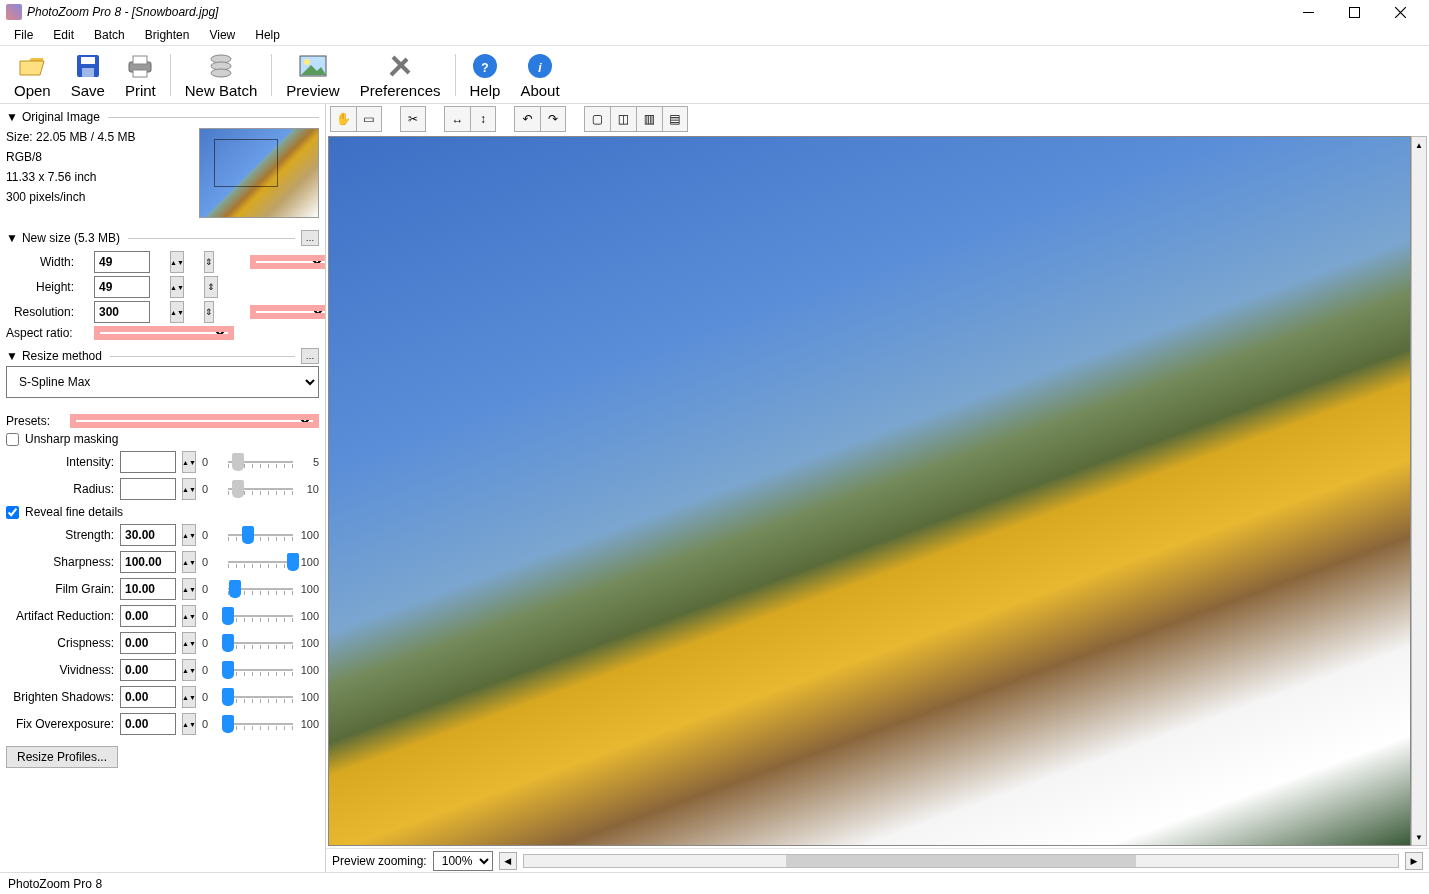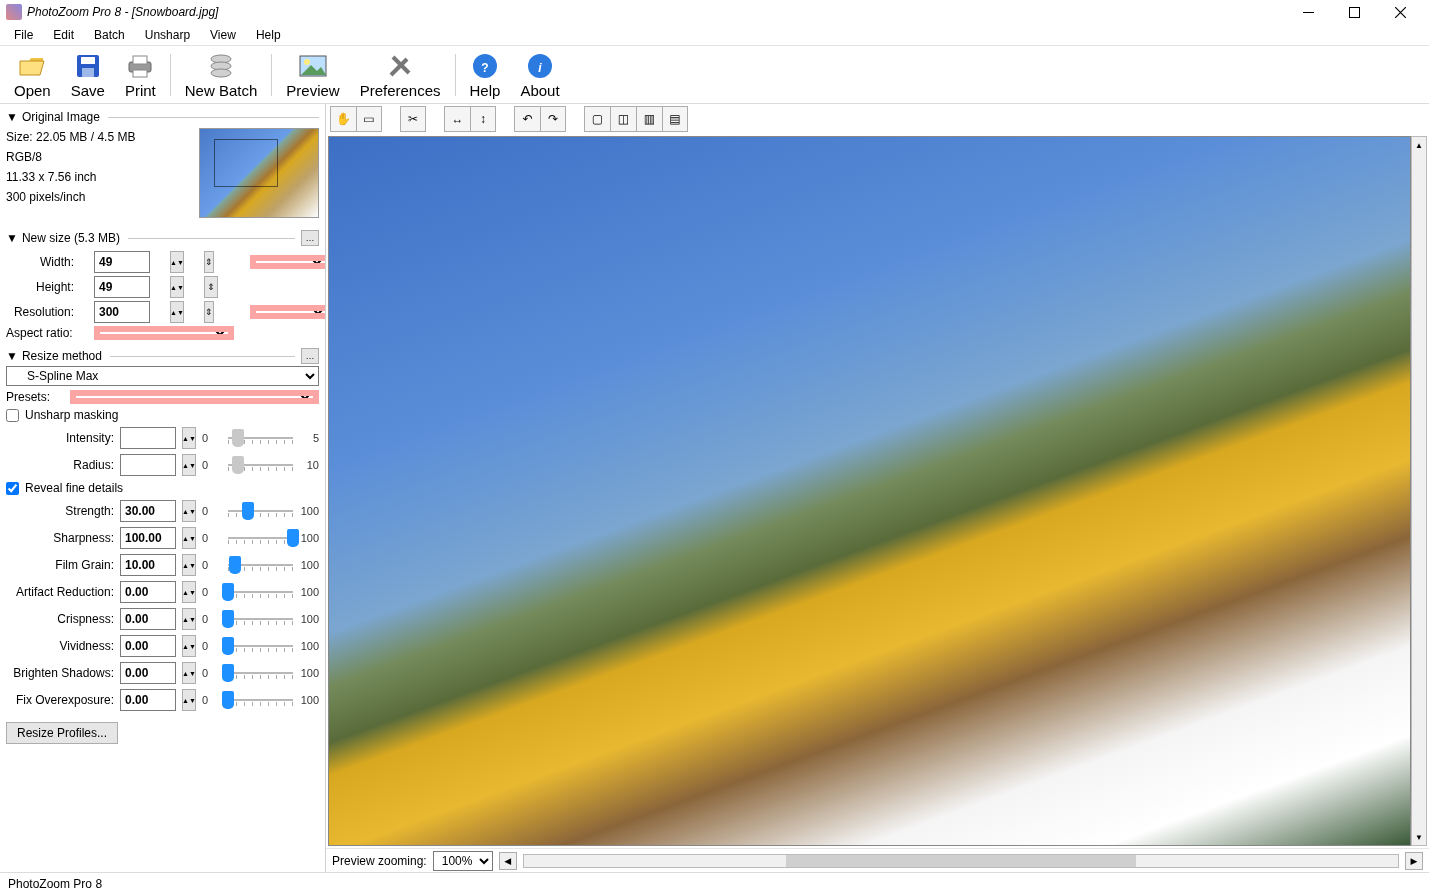--- a/index.html
+++ b/index.html
@@ -22,21 +22,21 @@
 .orig-row { display: flex; gap: 8px; }
 .orig-text { display: flex; flex-direction: column; gap: 6px; padding-top: 4px; }
 .thumb { width: 120px; height: 90px; border: 1px solid #999; background: linear-gradient(135deg,#4a7ac8 0%,#6a9de8 45%,#7da8a0 46%,#a87830 55%,#d8a820 60%,#bda26a 75%,#fefefe 100%); position: relative; margin-left: auto; margin-top: 2px; }
 .thumb::after { content:""; position:absolute; left:14px; top:10px; right:40px; bottom:30px; border:1px solid rgba(0,0,0,.5); }
 .row { display: flex; align-items: center; gap: 20px; margin: 3px 0; }
 .row label { text-align: right; flex-shrink:0; }
 .num-input { width: 56px; height: 22px; border: 1px solid #7a7a7a; padding: 0 4px; background:#fff;font-weight:bold; }
 .spinner { width: 14px; height: 22px; border: 1px solid #adadad; background: #e6e6e6; display:flex; flex-direction:column; font-size:7px; align-items:center; justify-content:space-around; cursor:pointer;}
 .linkbtn { width: 14px; height: 22px; border: 1px solid #adadad; background: #e6e6e6; display:flex; align-items:center; justify-content:center; font-size:9px; cursor:pointer;}
 select.combo { height: 14px; border: 6px solid #fca5a5; background: #fff; padding: 0 4px; }
-.full-combo { width: 100%; height: 20px; border: 1px solid #7a7a7a; background: #fff; padding: 0 16px; }
+.full-combo { width: 100%; height: 32px; border: 1px solid #7a7a7a; background: #fff; padding: 0 8px; }
 .chk-row { display:flex; align-items:center; gap:6px; margin: 4px 0; }
 .slider-row { display:flex; align-items:center; gap:6px; margin:5px 0; }
 .slider-row label { width: 108px; text-align:right; }
 .slider-row .sl-min, .slider-row .sl-max { width:20px; font-size:11px; color:#333; }
 .slider-row .sl-max { text-align:right; }
 .slider { flex:1; height:16px; position:relative; }
 .slider .track { position:absolute; left:0; right:0; top:7px; height:2px; background:#b8b8b8; }
 .slider .ticks { position:absolute; left:0; right:0; top:10px; height:4px; background: repeating-linear-gradient(90deg,#aaa 0,#aaa 1px,transparent 1px,transparent 8px); }
 .slider .thumb-h { position:absolute; top:-1px; width:12px; height:18px; background:#1e90ff; border-radius:2px 2px 5px 5px; transform:translateX(-6px); }
 .slider.grey .thumb-h { background:#c8c8c8; }
@@ -85,21 +85,21 @@
           <path d="M0 0 L11 11 M11 0 L0 11" stroke="#000" stroke-width="1.2"></path>
         </svg>
       </div>
   </div>
 </div>
 
 <div class="menubar">
   <span>File</span>
   <span>Edit</span>
   <span>Batch</span>
-  <span>Unsharp</span>
+  <span>Brighten</span>
   <span>View</span>
   <span>Help</span>
 </div>
 
 <div class="toolbar">
   <div class="tb-btn">
       <div class="ic">
         <svg width="28" height="22">
           <path d="M2 6h9l2-3h12v3H4z" fill="#f0c040"></path>
           <path d="M2 6h24l-4 14H2z" fill="#ffe080" stroke="#c09020"></path>
@@ -215,21 +215,21 @@
         <div class="linkbtn">⇕</div>
       <select class="combo" style="width:82px; margin-left:16px;"><option>pixels/inch</option></select>
     </div>
     <div class="row">
         <label style="width:68px;text-align:left">Aspect ratio:</label>
       <select class="combo" style="width:140px"><option>Constrain proportions</option></select>
     </div>
 
     <div class="section-head" style="margin-top:6px;">▼ <span>Resize method</span><div class="rule"></div><div class="mini-btn">…</div></div>
     <select class="full-combo"><option>S-Spline Max</option></select>
-    <div class="row" style="margin-top:4px;">
+    <div class="row" style="margin-top:16px;">
         <label style="width:44px;text-align:left">Presets:</label>
         <select class="combo" style="flex:1"><option>Downsize</option></select>
       </div>
 
     <div class="chk-row">
         <input type="checkbox" style="">
         <span>Unsharp masking</span>
       </div>
     <div class="slider-row">
         <label>Intensity:</label>

